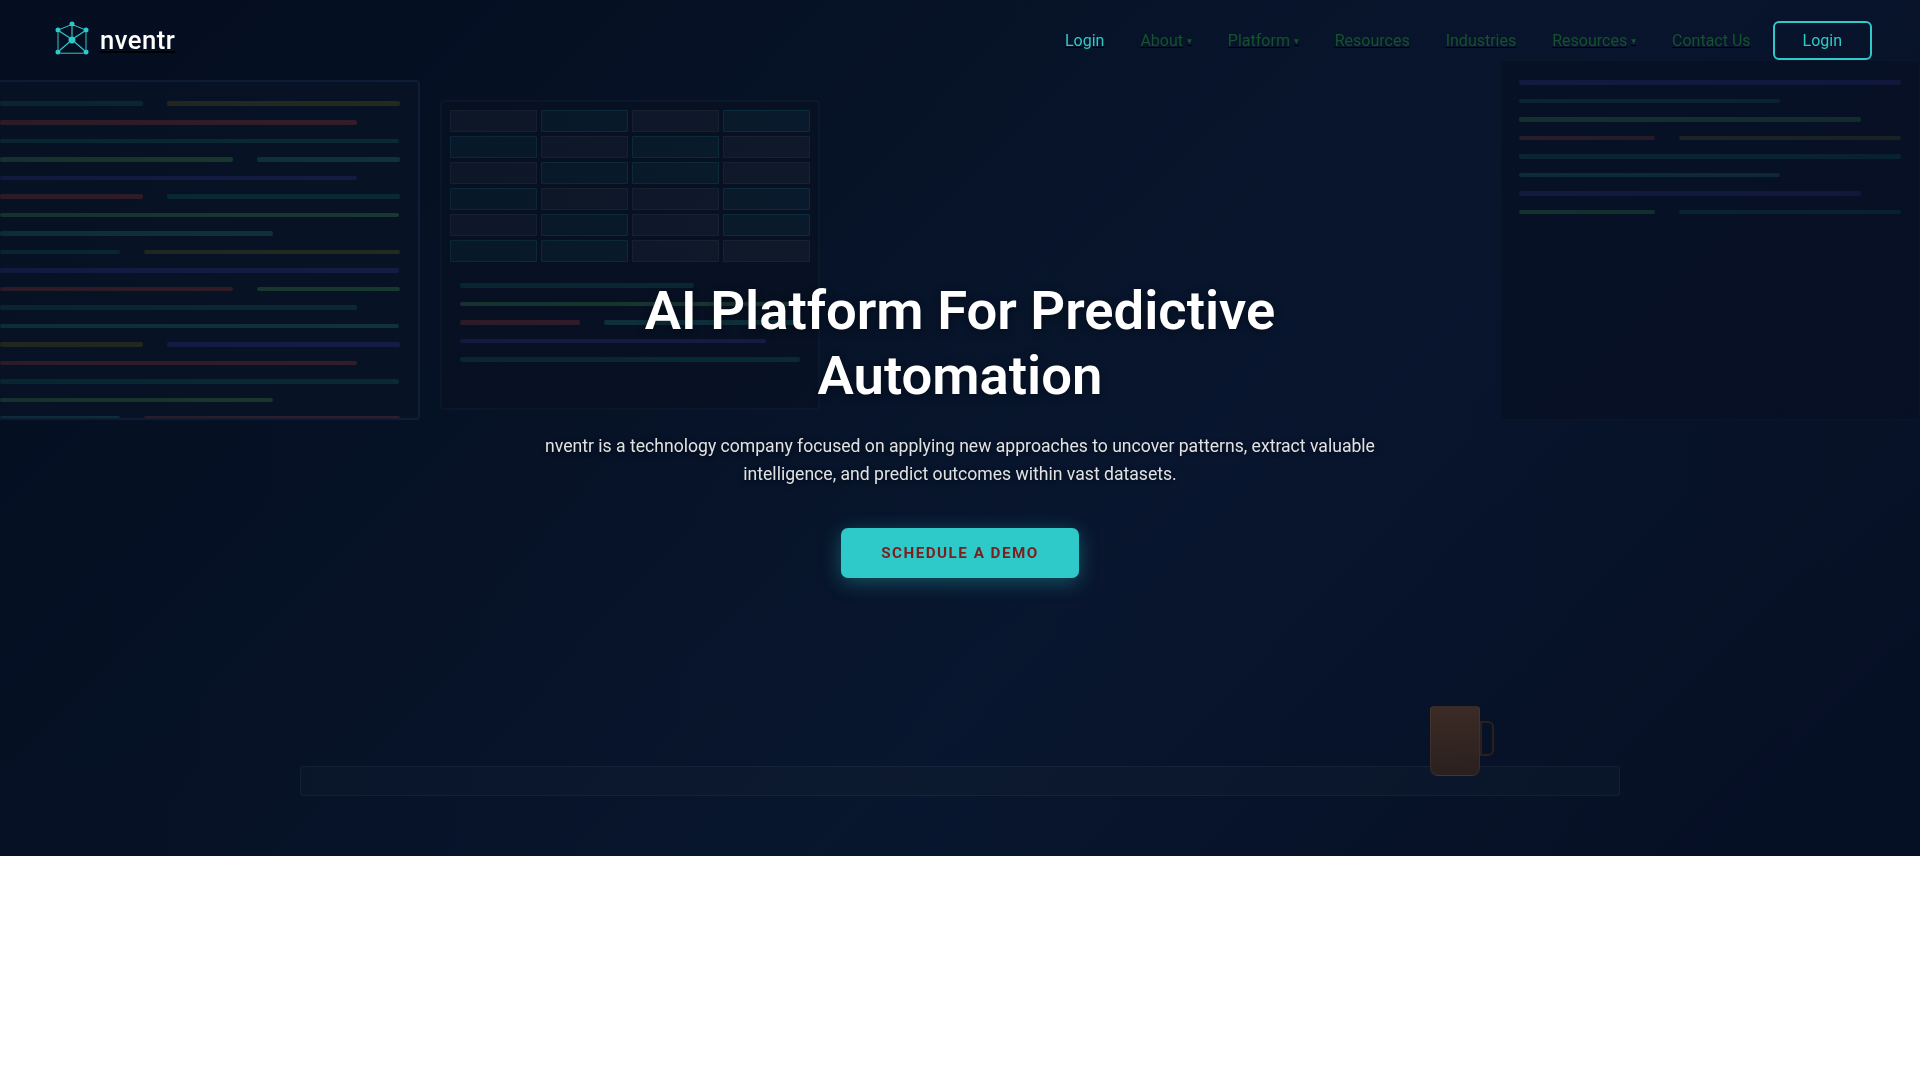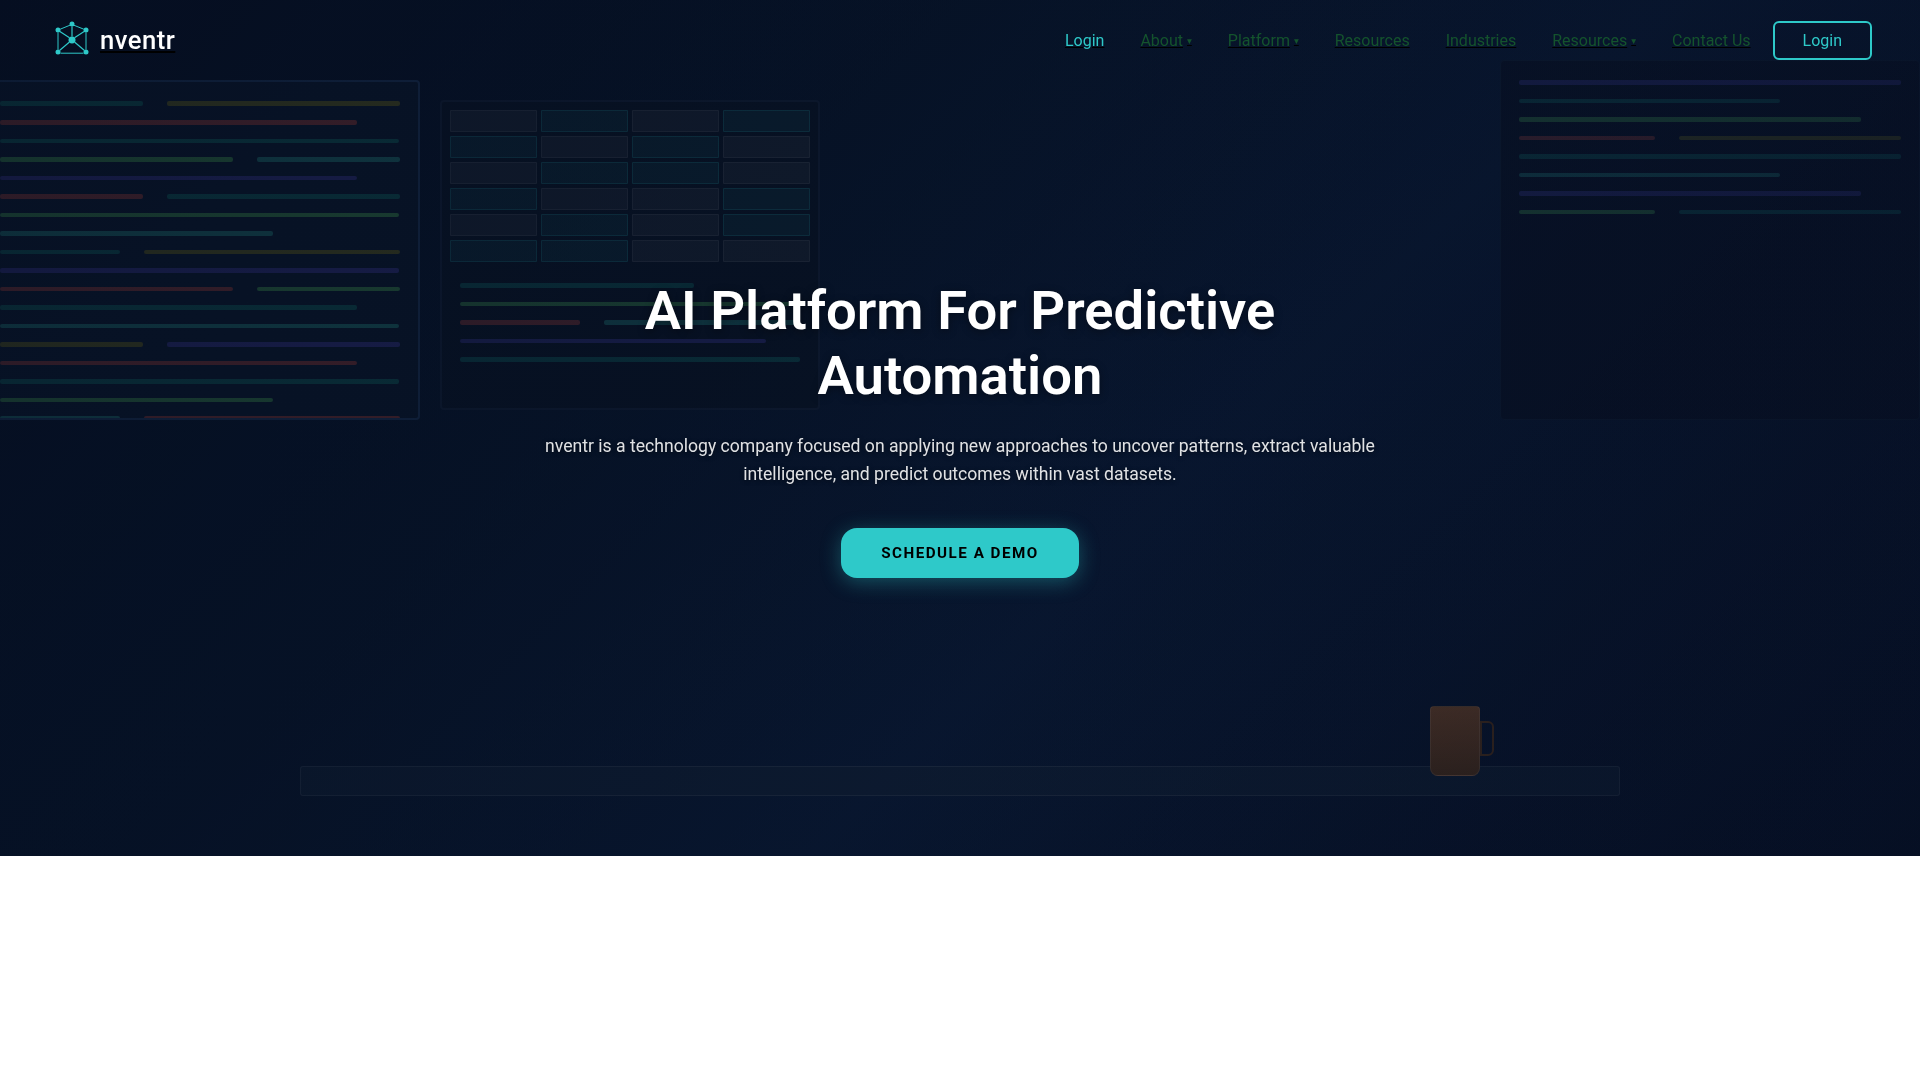--- a/index.html
+++ b/index.html
@@ -190,23 +190,23 @@
       color: rgba(255,255,255,0.88);
       line-height: 1.6;
       max-width: 860px;
       margin: 2px auto 40px;
       text-shadow: 0 1px 4px rgba(0,0,0,0.5);
     }
 
     .hero-cta-btn {
       display: inline-block;
       background: #2ec9c9;
-      color: #000000;
+      color: #7f1d1d;
       border: none;
-      border-radius: 16px;
+      border-radius: 7px;
       padding: 16px 40px;
       font-size: 0.95rem;
       font-weight: 700;
       letter-spacing: 1.5px;
       text-transform: uppercase;
       cursor: pointer;
       font-family: inherit;
       transition: background 0.2s, transform 0.1s;
       box-shadow: 0 4px 20px rgba(46, 201, 201, 0.35);
     }

